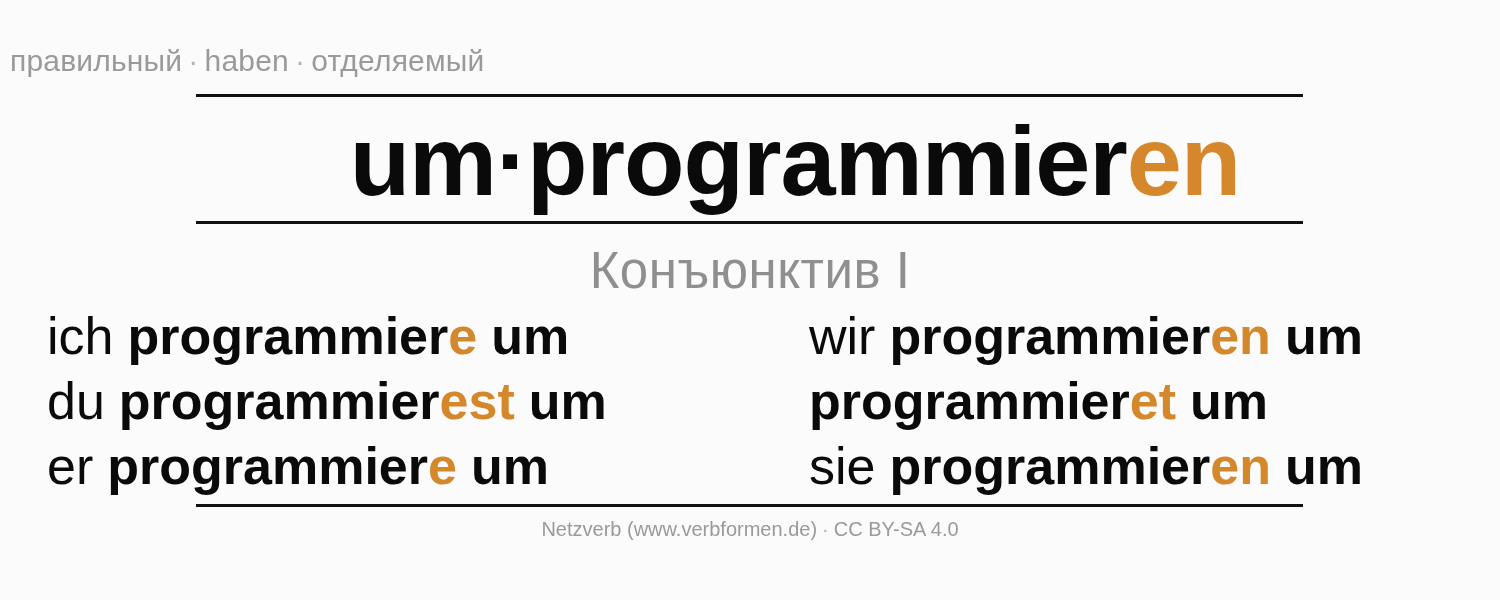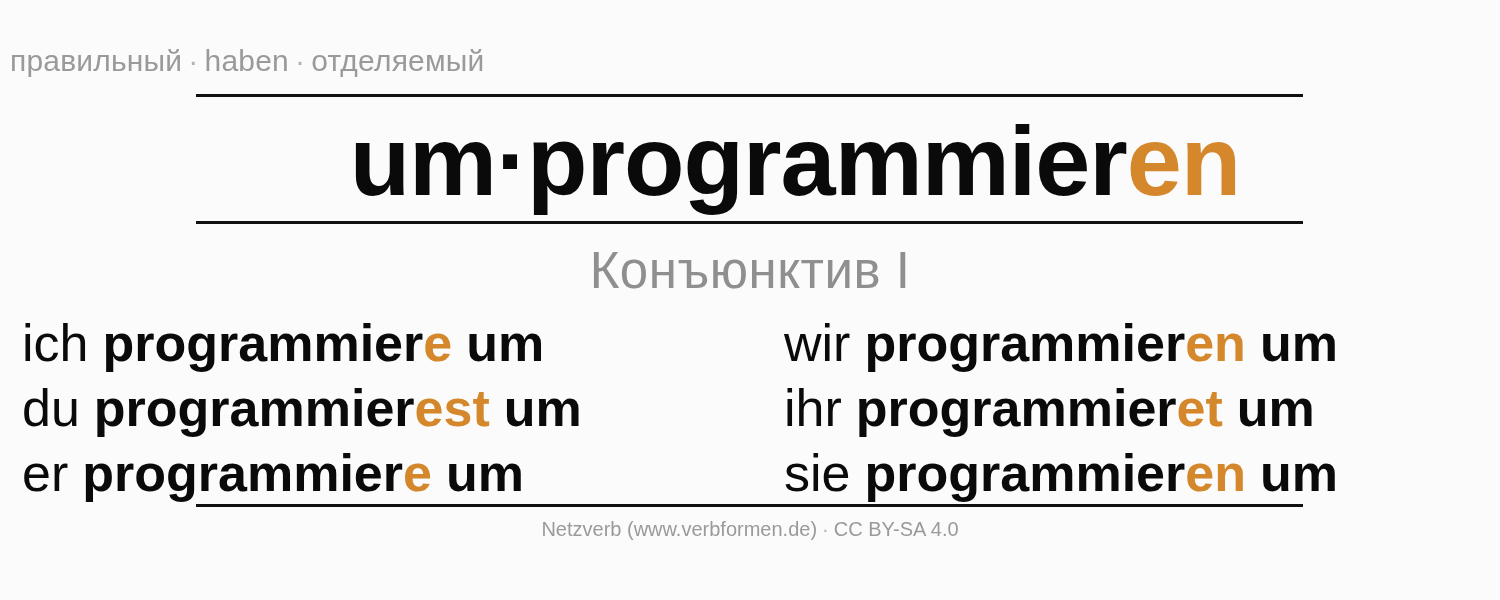--- a/index.html
+++ b/index.html
@@ -116,22 +116,23 @@
   
   .forms {
     position: absolute;
     left: 0;
     top: 300px;
     width: 1500px;
     height: 200px;
   }
   .col {
     position: absolute;
-    top: 11px;
+    top: 4px;
     width: 750px;
+    margin-left: 25px;
   }
   .col-left  { left: 22px; }
   .col-right { left: 784px; }
 
   .form-row {
     height: 65px;
     display: flex;
     align-items: baseline;
     white-space: nowrap;
     font-family: "Liberation Sans Narrow", "Liberation Sans", "DejaVu Sans", sans-serif;
@@ -218,21 +219,20 @@
     </div>
 
     <div class="col col-right">
       <div class="form-row">
         <span class="pronoun">wir</span>
           <span class="stem">programmier</span>
           <span class="suffix">en</span>
           <span class="particle">um</span>
       </div>
       <div class="form-row">
-        <span class="pronoun">ihr</span>
           <span class="stem">programmier</span>
           <span class="suffix">et</span>
           <span class="particle">um</span>
       </div>
       <div class="form-row">
         <span class="pronoun">sie</span>
           <span class="stem">programmier</span>
           <span class="suffix">en</span>
           <span class="particle">um</span>
       </div>

